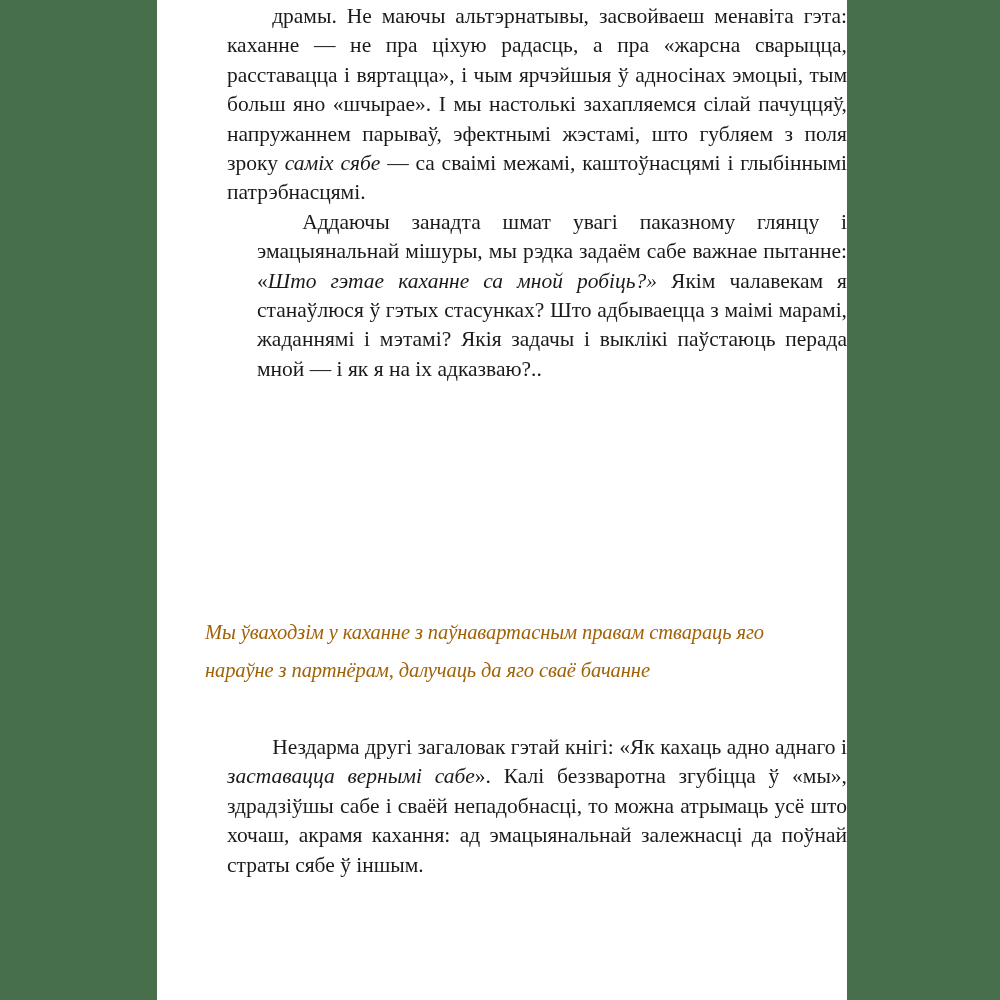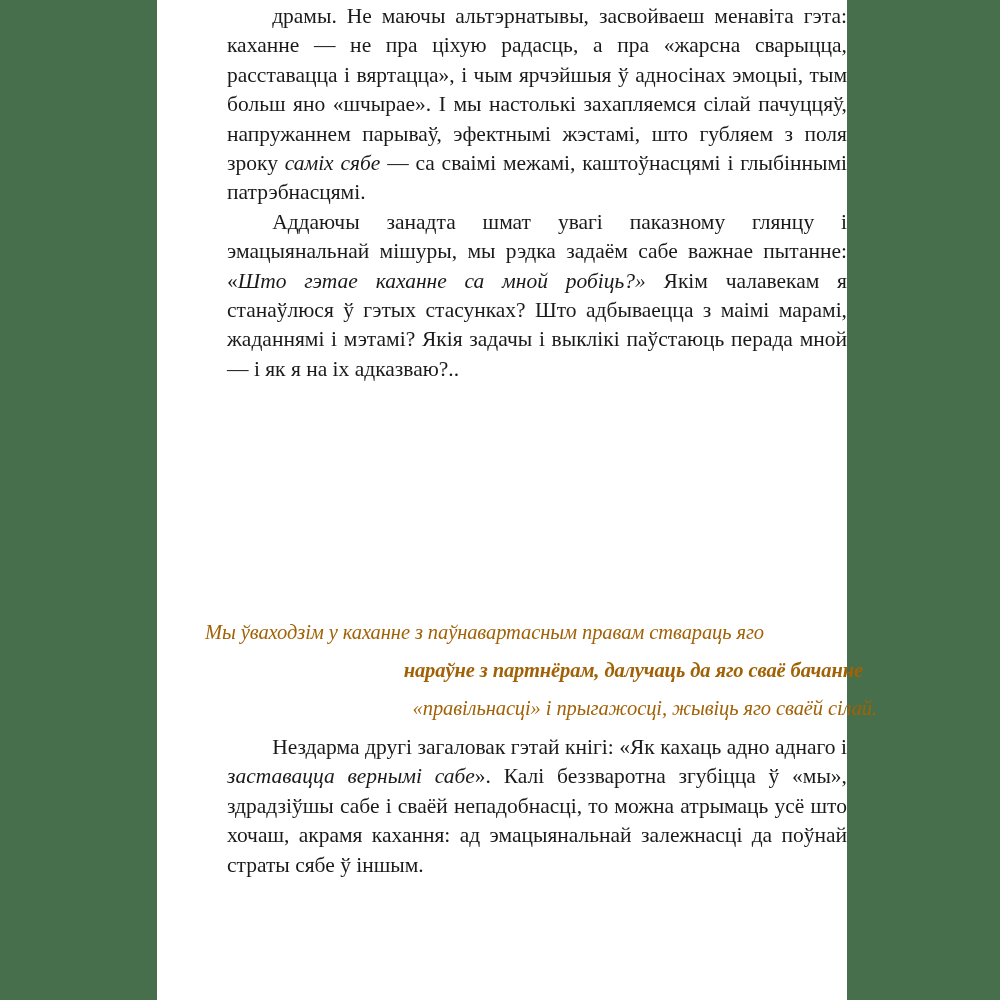--- a/index.html
+++ b/index.html
@@ -38,21 +38,21 @@
   }
   .para.indent {
     text-indent: 2.1em;
   }
   .para em, .para i {
     font-style: italic;
   }
 
   
   #para-1 { margin-top: 2px; }
-  #para-2 { margin-top: 0; }
+  #para-2 { margin-top: 0; margin-left: 30px; }
   #para-3 { margin-top: 0; }
   #para-4 { margin-top: 7px; }
 
   
   #pull-quote {
     position: absolute;
     left: 0px;
     top: 593px;
     width: 690px;
     box-sizing: border-box;
@@ -62,21 +62,21 @@
     margin: 8px;
     font-style: italic;
     font-size: 20.5px;
     line-height: 30px;
     color: #a16207;
     font-family: "Liberation Serif", "DejaVu Serif", serif;
     white-space: nowrap;
     letter-spacing: -0.1px;
   }
   #pq-line-1 { text-align: left;   padding-left: 0px; }
-  #pq-line-2 { text-align: right; padding-right: 14px; font-weight: bold; }
+  #pq-line-2 { text-align: left; padding-right: 14px; }
   #pq-line-3 { text-align: right;  padding-right: 0px; }
 
   
   #page-number {
     position: absolute;
     left: 70px;
     top: 978px;
     font-size: 19px;
     line-height: 22px;
     color: #1a1a1a;
@@ -104,21 +104,20 @@
 <div id="page-sheet" style="background: rgb(255, 255, 255);">
 
   <div id="para-block">
     <p class="para indent" id="para-1">драмы. Не маючы альтэрнатывы, засвойваеш менавіта гэта: каханне — не пра ціхую радасць, а пра «жарсна сварыцца, расставацца і вяртацца», і чым ярчэйшыя ў адносінах эмоцыі, тым больш яно «шчырае». І мы настолькі захапляемся сілай пачуццяў, напружаннем парываў, эфектнымі жэстамі, што губляем з поля зроку <em>саміх сябе</em> — са сваімі межамі, каштоўнасцямі і глыбіннымі патрэбнасцямі.</p>
     <p class="para indent" id="para-2">Аддаючы занадта шмат увагі паказному глянцу і эмацыянальнай мішуры, мы рэдка задаём сабе важнае пытанне: «<em>Што гэтае каханне са мной робіць?»</em> Якім чалавекам я станаўлюся ў гэтых стасунках? Што адбываецца з маімі марамі, жаданнямі і мэтамі? Якія задачы і выклікі паўстаюць перада мной — і як я на іх адказваю?..</p>
   </div>
 
   <blockquote id="pull-quote">
     <p class="pq-line" id="pq-line-1">Мы ўваходзім у каханне з паўнавартасным правам ствараць яго</p>
     <p class="pq-line" id="pq-line-2">нараўне з партнёрам, далучаць да яго сваё бачанне</p>
-    <p class="pq-line" id="pq-line-3">«правільнасці» і прыгажосці, жывіць яго сваёй сілай.</p>
   </blockquote>
 
   <div id="para-block-2">
     <p class="para indent" id="para-4">Нездарма другі загаловак гэтай кнігі: «Як кахаць адно аднаго і <em>заставацца вернымі сабе</em>». Калі беззваротна згубіцца ў «мы», здрадзіўшы сабе і сваёй непадобнасці, то можна атрымаць усё што хочаш, акрамя кахання: ад эмацыянальнай залежнасці да поўнай страты сябе ў іншым.</p>
   </div>
 
   <div id="page-number">14</div>
 
 </div>
 

